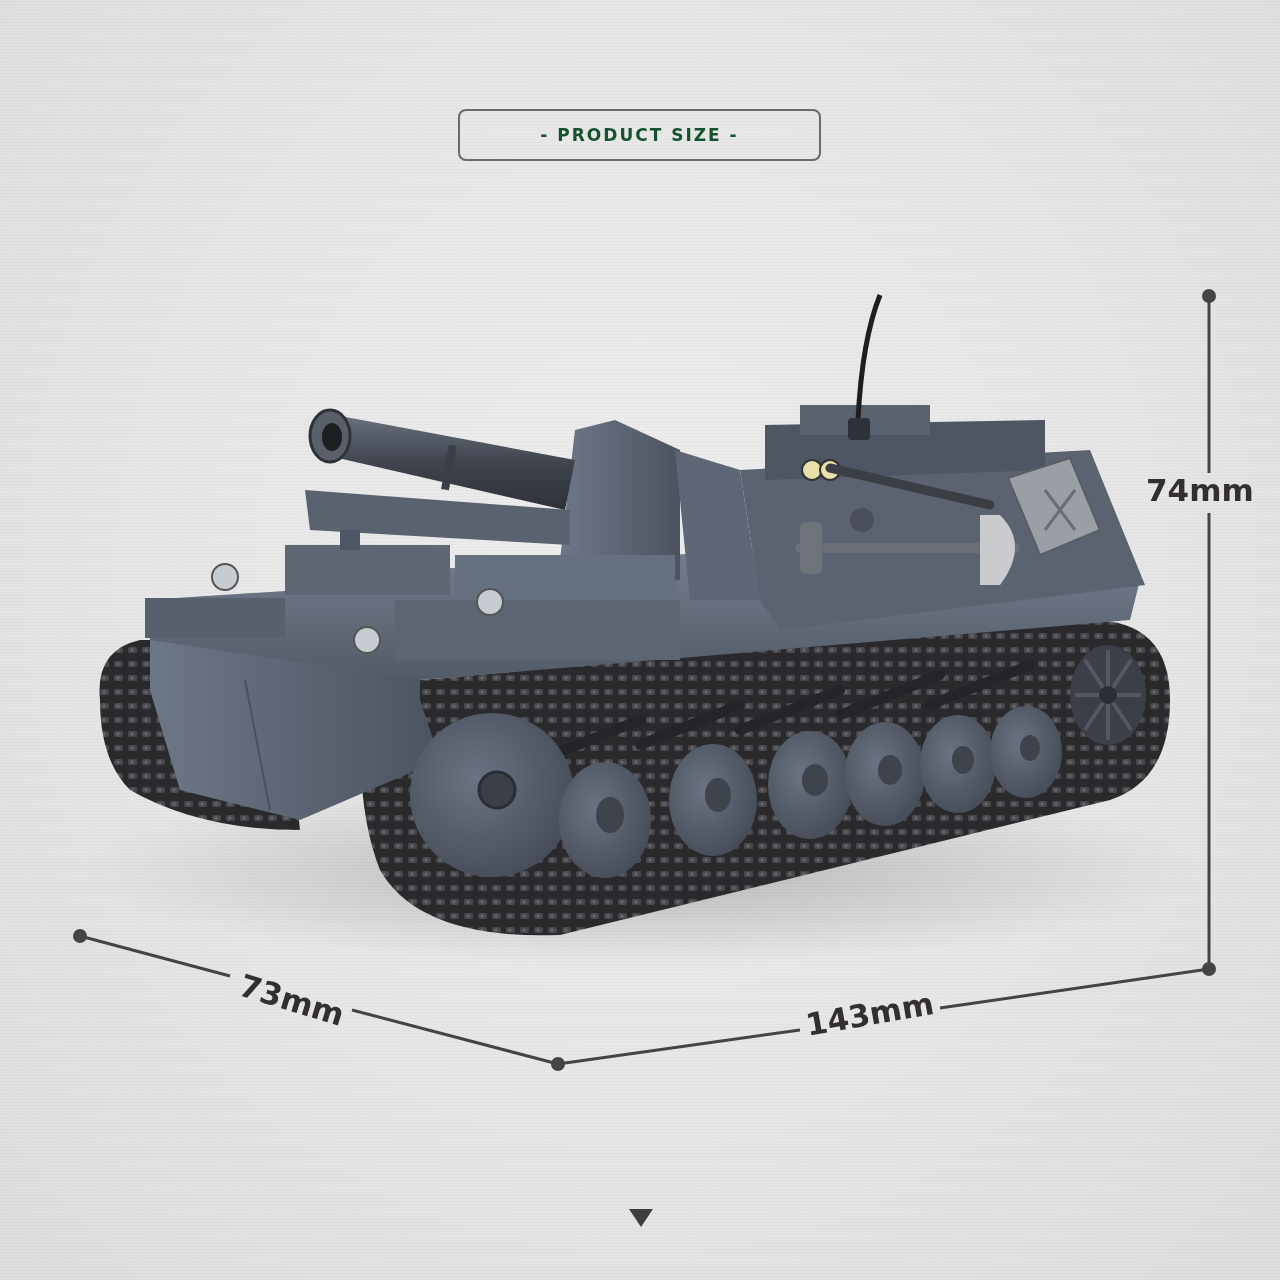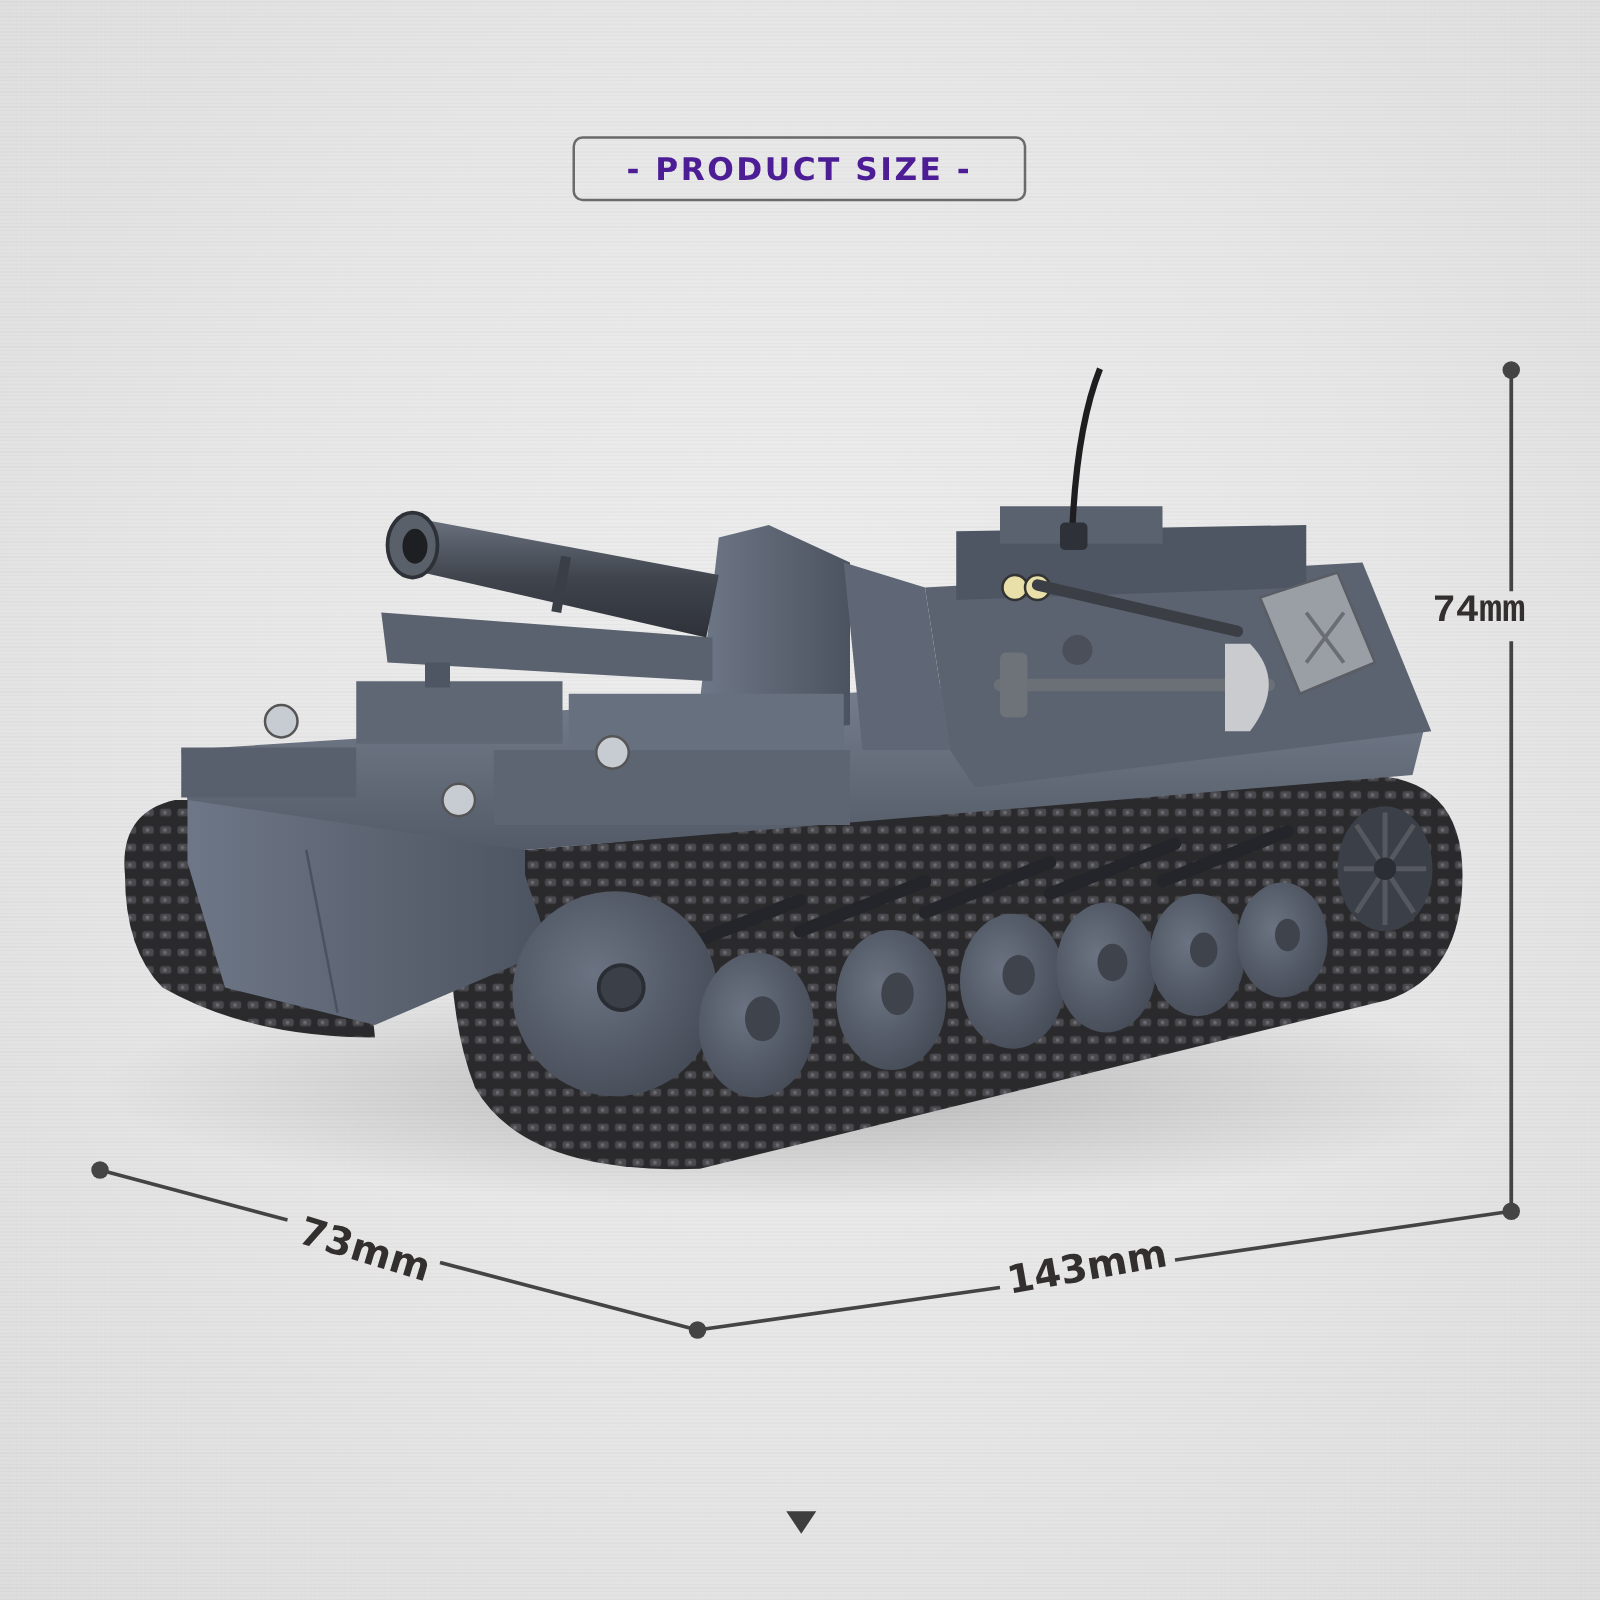--- a/index.html
+++ b/index.html
@@ -13,28 +13,28 @@
     position:absolute; inset:0;
     background-image:
       repeating-linear-gradient(0deg, rgba(0,0,0,0.025) 0 1px, transparent 1px 3px),
       repeating-linear-gradient(90deg, rgba(255,255,255,0.05) 0 1px, transparent 1px 2px);
     pointer-events:none;
   }
   .title-box {
     position:absolute; left:458px; top:109px; width:363px; height:52px;
     border:2px solid #6a6a6a; border-radius:8px; box-sizing:border-box;
     display:flex; align-items:center; justify-content:center;
-    color:#4c1d95; font-weight:bold; font-size:25px; letter-spacing:2px;
+    color:#14532d; font-weight:bold; font-size:17px; letter-spacing:2px;
   }
   .stage { position:absolute; left:0; top:0; width:1280px; height:1280px; }
   .dim-label {
     position:absolute; color:#332f2f; font-weight:bold; font-size:31px;
     white-space:nowrap; transform-origin:center center;
   }
-  .lbl-height { left:1146px; top:472px;font-family:Liberation Mono, monospace; }
+  .lbl-height { left:1146px; top:472px; }
   .lbl-width  { left:238px; top:982px; transform:rotate(17deg); }
   .lbl-length { left:805px; top:996px; transform:rotate(-10deg); }
   .down-arrow {
     position:absolute; left:629px; top:1209px; width:0; height:0;
     border-left:12px solid transparent; border-right:12px solid transparent;
     border-top:18px solid #3e3e3e;
   }
 </style>
 </head>
 <body>

